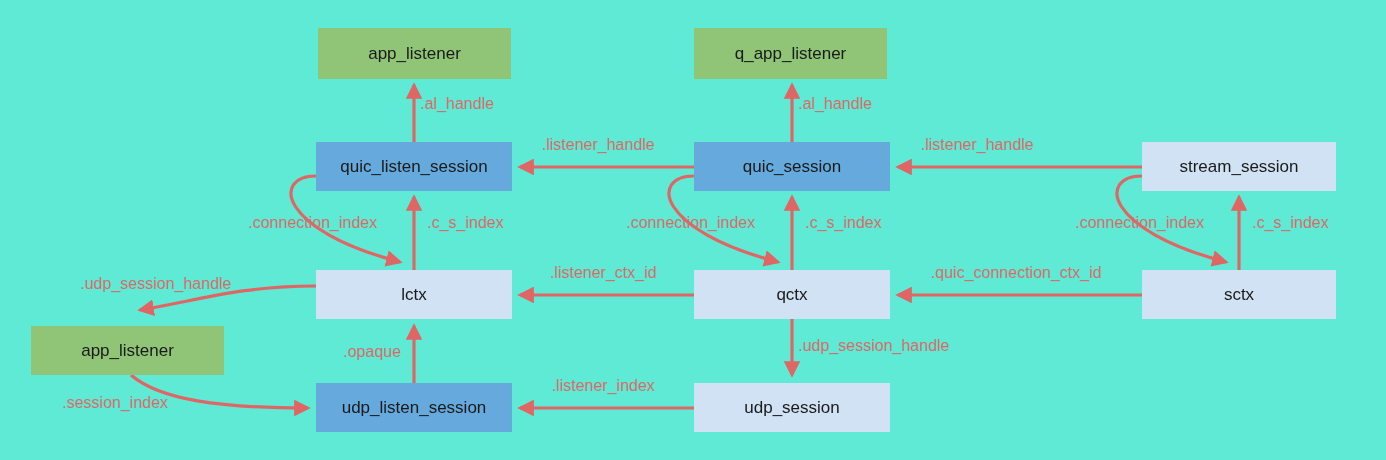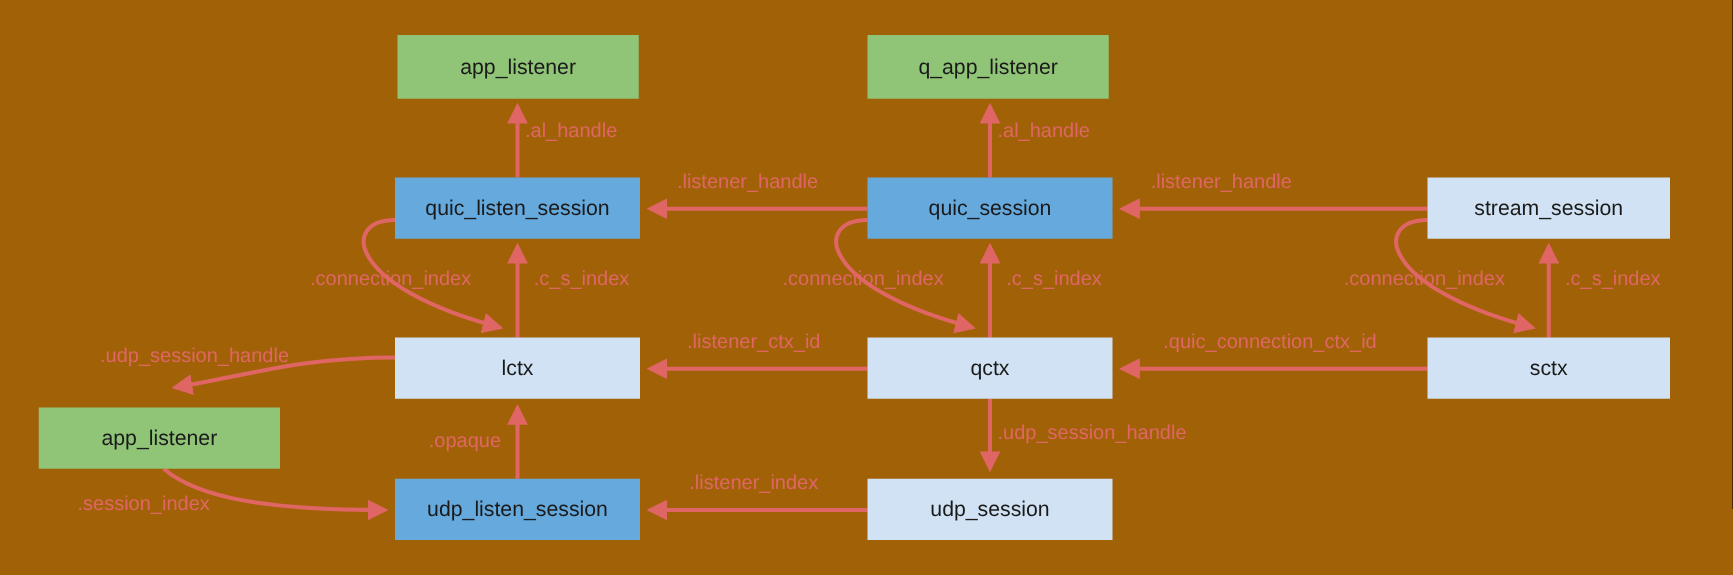--- a/index.html
+++ b/index.html
@@ -43,21 +43,21 @@
     font-size: 16px;
     fill: #e06666;
     dominant-baseline: middle;
   }
   .edge-label.anchor-middle { text-anchor: middle; }
   .edge-label.anchor-start  { text-anchor: start; }
 </style>
 </head>
 <body>
 
-<div id="diagram-root" style="width: 1386px; height: 460px; background: #a16207;">
+<div id="diagram-root" style="width: 1386px; height: 460px; background: #5eead4;">
   <svg class="diagram-canvas" viewBox="0 0 1386 460" xmlns="http://www.w3.org/2000/svg">
     <defs>
       <marker id="arrow-up" viewBox="0 0 12 12" refX="6" refY="10" markerWidth="5.2" markerHeight="5.2" orient="auto-start-reverse">
         <path d="M 1 11 L 6 0 L 11 11 Z" fill="#e06666"></path>
       </marker>
       <marker id="arrow-head" viewBox="0 0 12 12" refX="10" refY="6" markerWidth="5.2" markerHeight="5.2" orient="auto">
         <path d="M 0 0 L 12 6 L 0 12 Z" fill="#e06666"></path>
       </marker>
     </defs>
 

